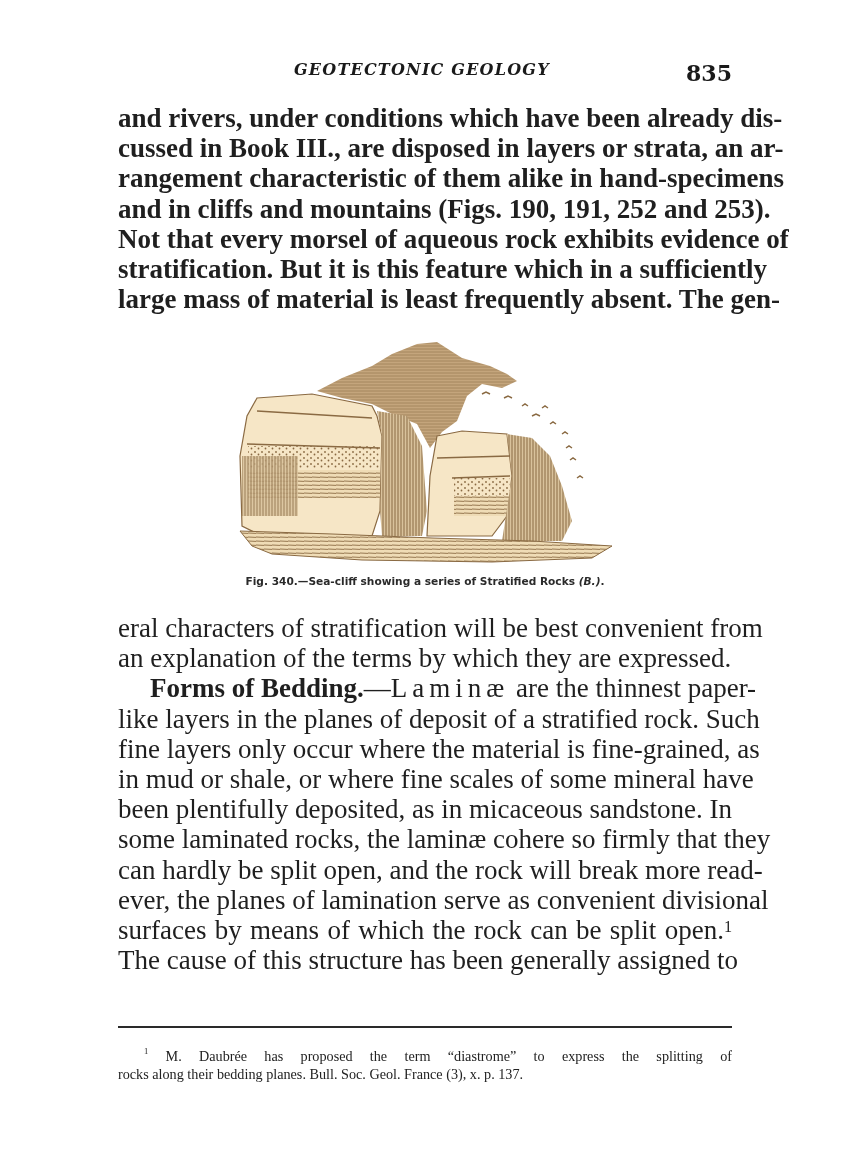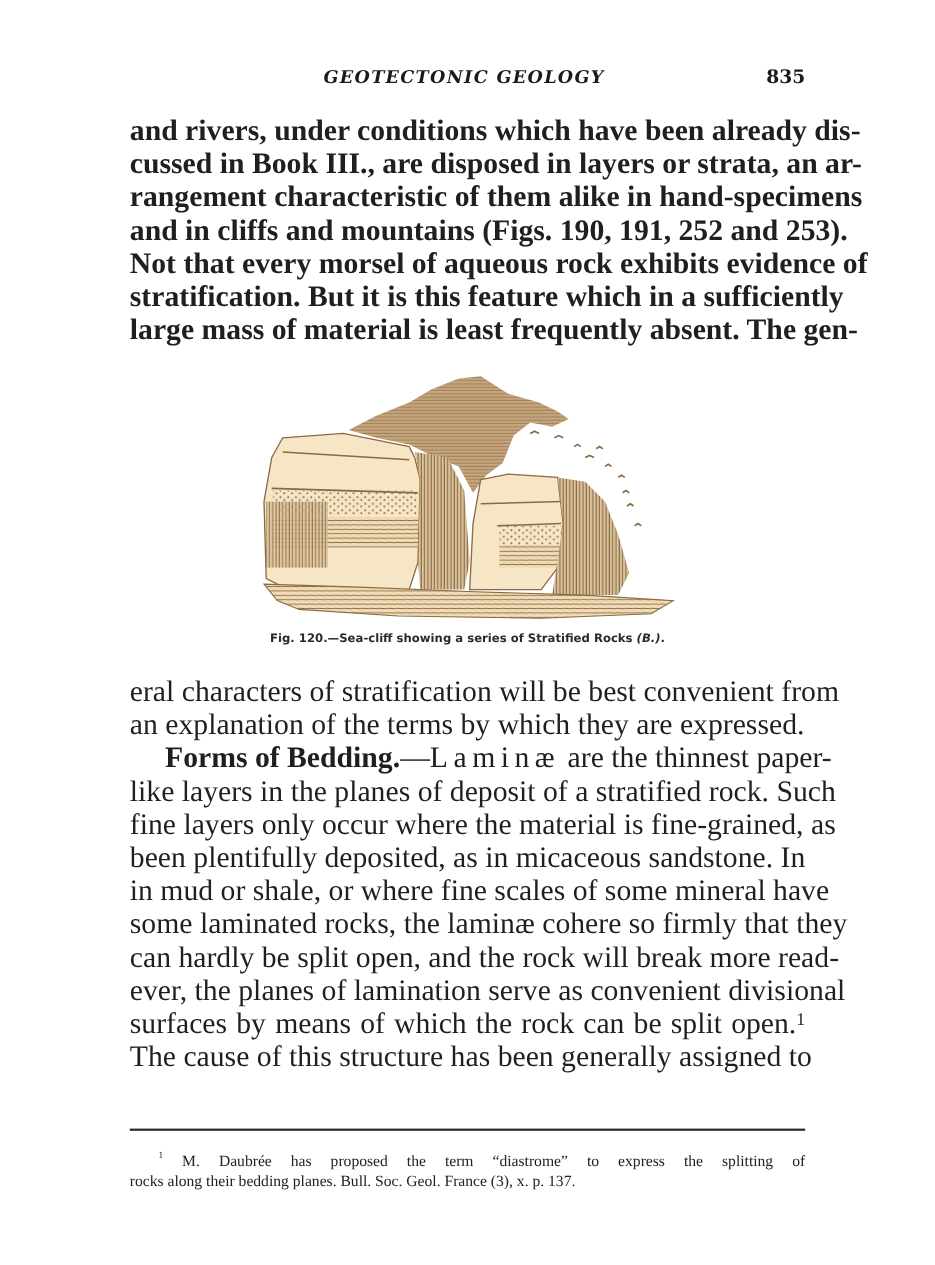--- a/index.html
+++ b/index.html
@@ -1,21 +1,21 @@
 <!DOCTYPE html>
 <html><head>
 <meta charset="utf-8">
 <style>
   html, body { margin: 0; padding: 0; background: #ffffff; }
   body { width: 850px; height: 1150px; position: relative; overflow: hidden; font-family: "DejaVu Serif", "Liberation Serif", serif; color: #1a1a1a; }
   .page { position: absolute; left: 0; top: 0; width: 850px; height: 1010px; background: #ffffff; }
 
   .running-head { position: absolute; top: 60px; left: 118px; width: 618px; height: 26px; }
   .running-title { position: absolute; left: 176px; top: 0; font-family: "DejaVu Serif", serif; font-weight: bold; font-style: italic; font-size: 16px; letter-spacing: 1.2px; color: #1a1a1a; }
-  .page-number { position: absolute; right: 4px; top: 0; font-family: "DejaVu Serif", serif; font-weight: bold; font-size: 17px; color: #1a1a1a; }
+  .page-number { position: absolute; right: 4px; top: 0; font-family: "DejaVu Serif", serif; font-weight: bold; font-size: 22px; color: #1a1a1a; }
 
   .body-text { position: absolute; left: 118px; width: 614px; font-family: "Liberation Serif", serif; font-size: 27px; line-height: 30.2px; color: #1f1f1f; }
   .line { display: block; white-space: nowrap; text-align: justify; text-align-last: justify; height: 30.2px; }
   .line.last { text-align-last: left; }
   .line.indent { padding-left: 32px; }
   .heading-run { font-weight: bold; }
   .spaced { letter-spacing: 5px; }
 
   #para1 { top: 103px; font-weight: bold; font-family: "Liberation Serif", serif; }
   #para1 .line { font-weight: bold; }
@@ -102,31 +102,31 @@
         <path d="M338 124 l3 -2 l3 2"></path>
         <path d="M345 142 l3 -2 l3 2"></path>
         <path d="M310 72 l3 -2 l3 2"></path>
       </g>
 
       <path d="M8 195 L100 198 L200 202 L300 205 L380 210 L360 222 L260 226 L130 224 L40 218 L20 210 Z" fill="url(#hhatch)" stroke="#8a6a43" stroke-width="1"></path>
     </svg>
   </div>
 
   <div class="caption">
-    <span>Fig. 120.</span><span>—Sea-cliff showing a series of Stratified Rocks </span><i>(B.)</i><span>.</span>
+    <span>Fig. 340.</span><span>—Sea-cliff showing a series of Stratified Rocks </span><i>(B.)</i><span>.</span>
   </div>
 
   <div class="body-text" id="para2">
     <span class="line">eral characters of stratification will be best convenient from</span>
     <span class="line last">an explanation of the terms by which they are expressed.</span>
     <span class="line indent"><span class="heading-run">Forms of Bedding.</span><span>—</span><span class="spaced">Laminæ</span><span> are the thinnest paper-</span></span>
     <span class="line">like layers in the planes of deposit of a stratified rock.  Such</span>
     <span class="line">fine layers only occur where the material is fine-grained, as</span>
+    <span class="line">in mud or shale, or where fine scales of some mineral have</span>
     <span class="line">been plentifully deposited, as in micaceous sandstone.  In</span>
-    <span class="line">in mud or shale, or where fine scales of some mineral have</span>
     <span class="line">some laminated rocks, the laminæ cohere so firmly that they</span>
     <span class="line">can hardly be split open, and the rock will break more read-</span>
     <span class="line">ever, the planes of lamination serve as convenient divisional</span>
     <span class="line"><span>surfaces by means of which the rock can be split open.</span><sup>1</sup></span>
     <span class="line">The cause of this structure has been generally assigned to</span>
   </div>
 
   <div class="footnote-rule"></div>
 
   <div class="footnotes">

